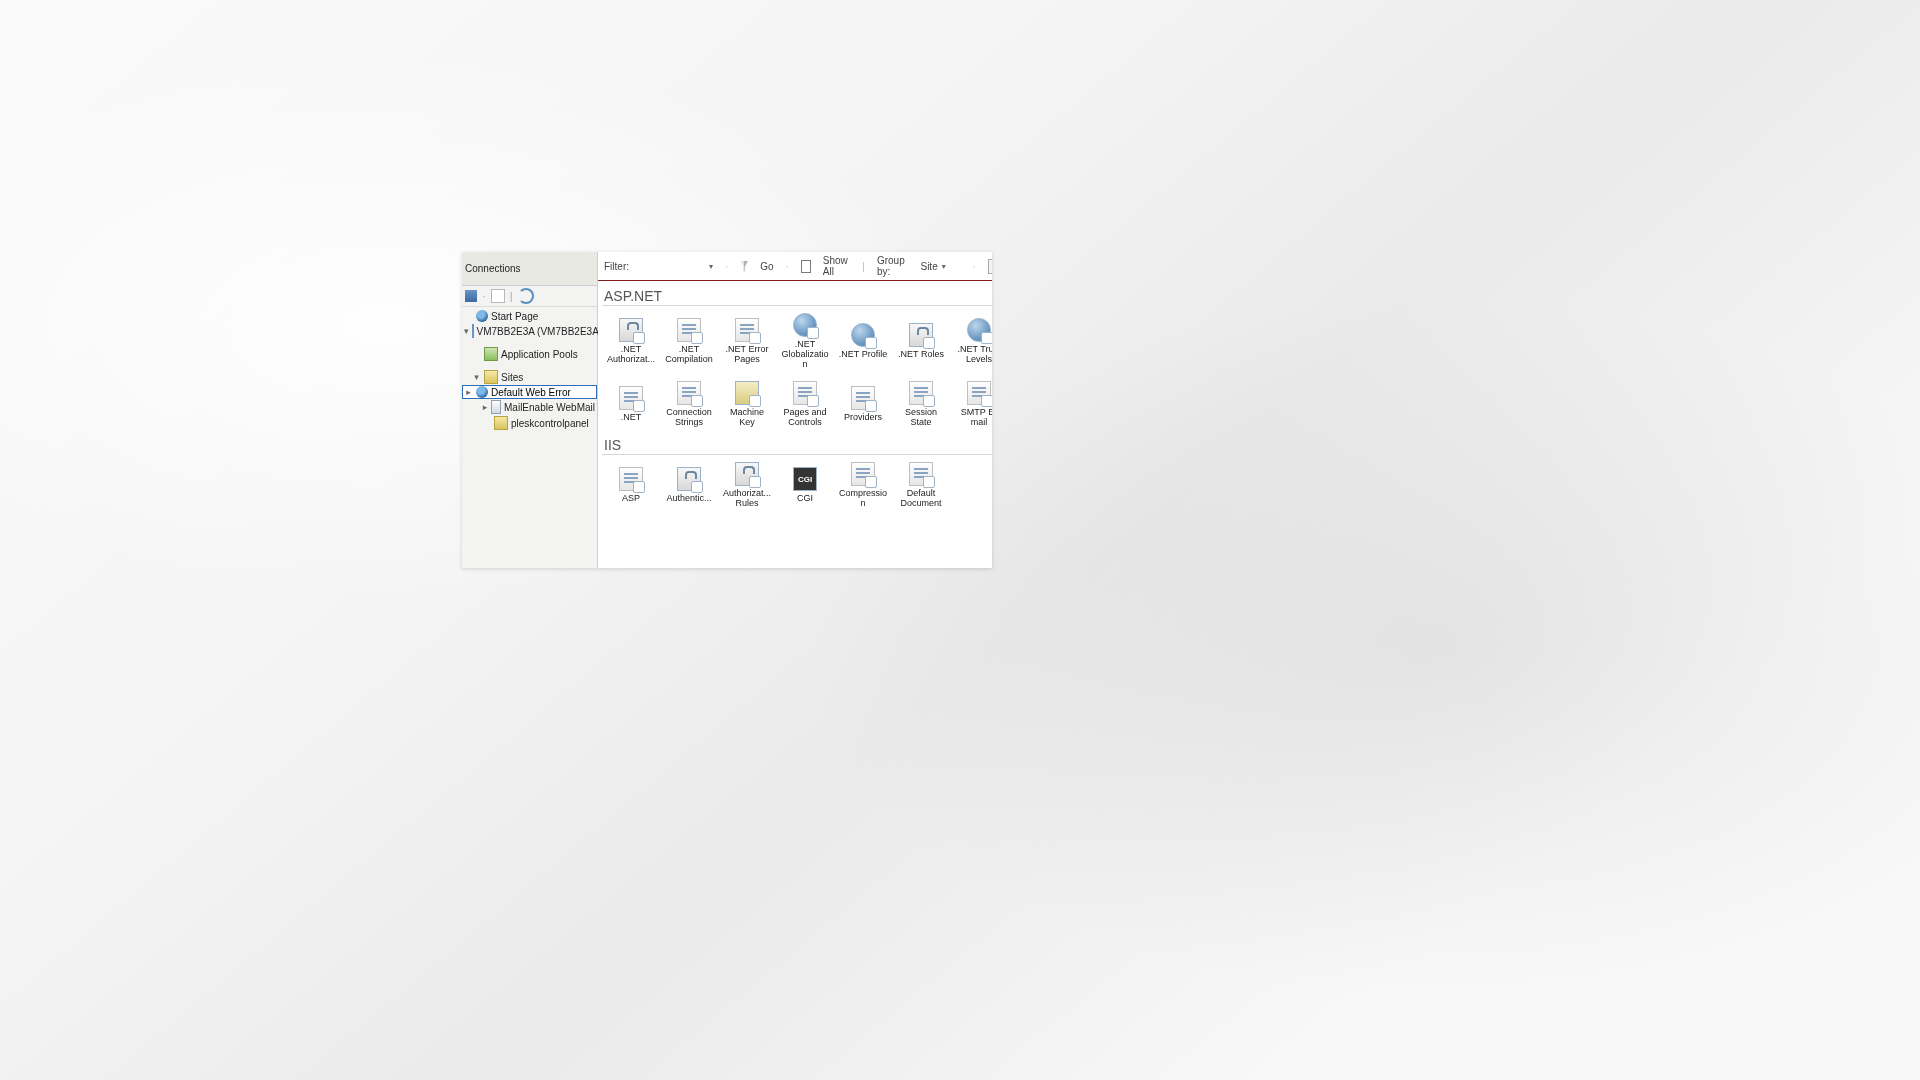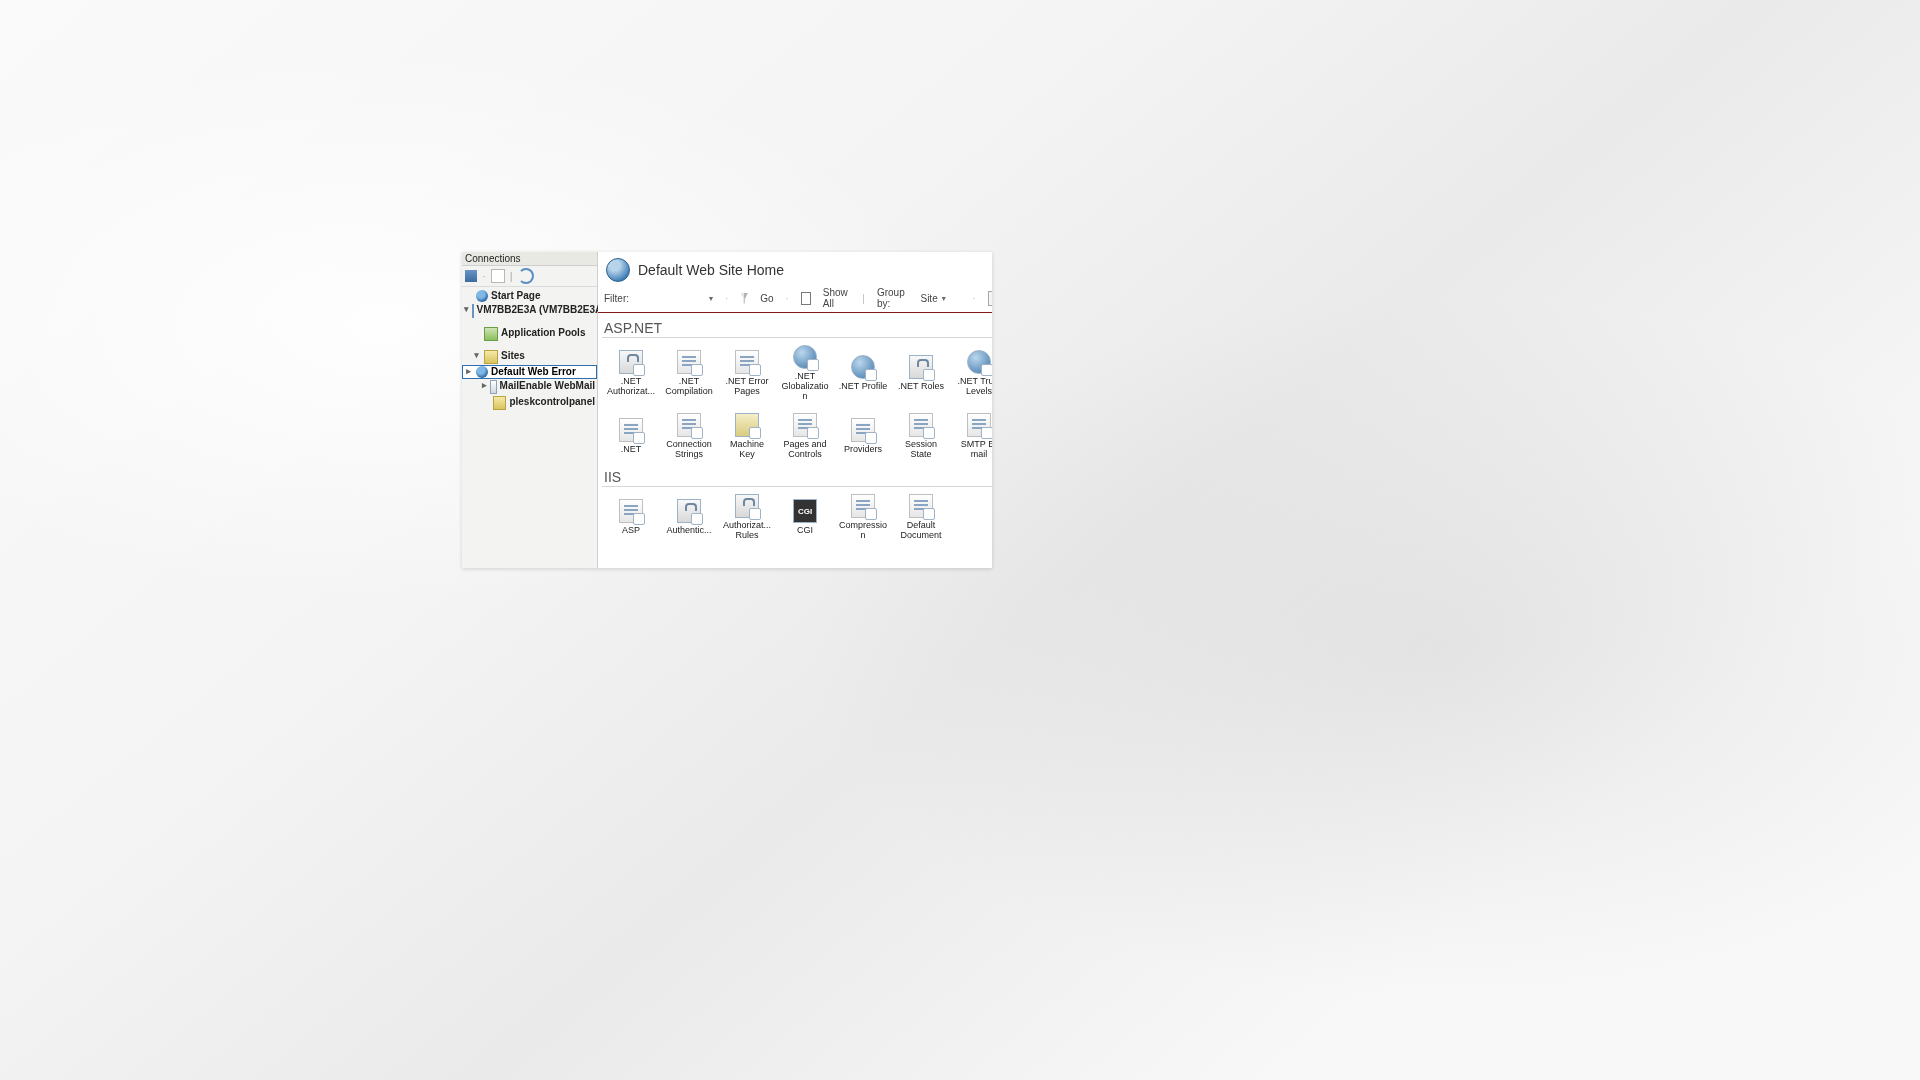--- a/index.html
+++ b/index.html
@@ -23,31 +23,31 @@
   
   .connections{
     width:135px; min-width:135px;
     border-right:1px solid #cfcfcf;
     background:#f3f3f1;
     display:flex; flex-direction:column;
   }
   .connections-title{
     background:#e9e9e4;
     border-bottom:1px solid #cfcfcf;
-    padding:1px 3px;
+    padding:11px 3px;
     font-size:10px;
   }
   .conn-toolbar{
     padding:2px 3px;
     border-bottom:1px solid #dcdcdc;
     display:flex; gap:5px; align-items:center;
   }
   .conn-toolbar .tb-ic{width:12px;height:12px;display:inline-block;}
   .tree{padding:2px 0 0 0;}
-  .tree-row{display:flex;align-items:flex-start;gap:3px;padding:1px 2px;white-space:nowrap;font-size:10px;font-weight:bold;}
+  .tree-row{display:flex;align-items:center;gap:3px;padding:1px 2px;white-space:nowrap;font-size:10px;}
   .tree-row .exp{width:9px;text-align:center;color:#666;font-size:9px;}
   .tree-row .ic{width:12px;height:12px;display:inline-block;}
   .indent1{padding-left:10px;margin-top:7px;}
   .indent2{padding-left:20px;}
   .tree-row.selected{background:#fff;border:1px solid #2a6fb5;padding:0 1px;}
   .tree-row.selected .lbl{color:#000;}
 
   
   .ic-globe{background:radial-gradient(circle at 40% 35%,#7fb7e6 35%,#2d6aa8 70%);border-radius:50%;}
   .ic-server{background:linear-gradient(#bcd3e8,#7ea8cf);border:1px solid #6b95bd;}
@@ -151,24 +151,20 @@
         </div>
         <div class="tree-row indent2">
           <span class="exp"></span>
             <span class="ic ic-folder"></span>
           <span class="lbl">pleskcontrolpanel</span>
         </div>
       </div>
     </div>
 
     <div class="content">
-      <div class="content-header">
-        <span class="big-globe"></span>
-        <span class="content-title">Default Web Site Home</span>
-      </div>
 
       <div class="filter-bar">
         <span>Filter:</span>
         <span class="combo">
           <input type="text" value="" style="">
         </span>
         <span class="sep">·</span>
         <span class="fb-ic ic-funnel"></span>
         <span>Go</span>
         <span class="sep">·</span>

